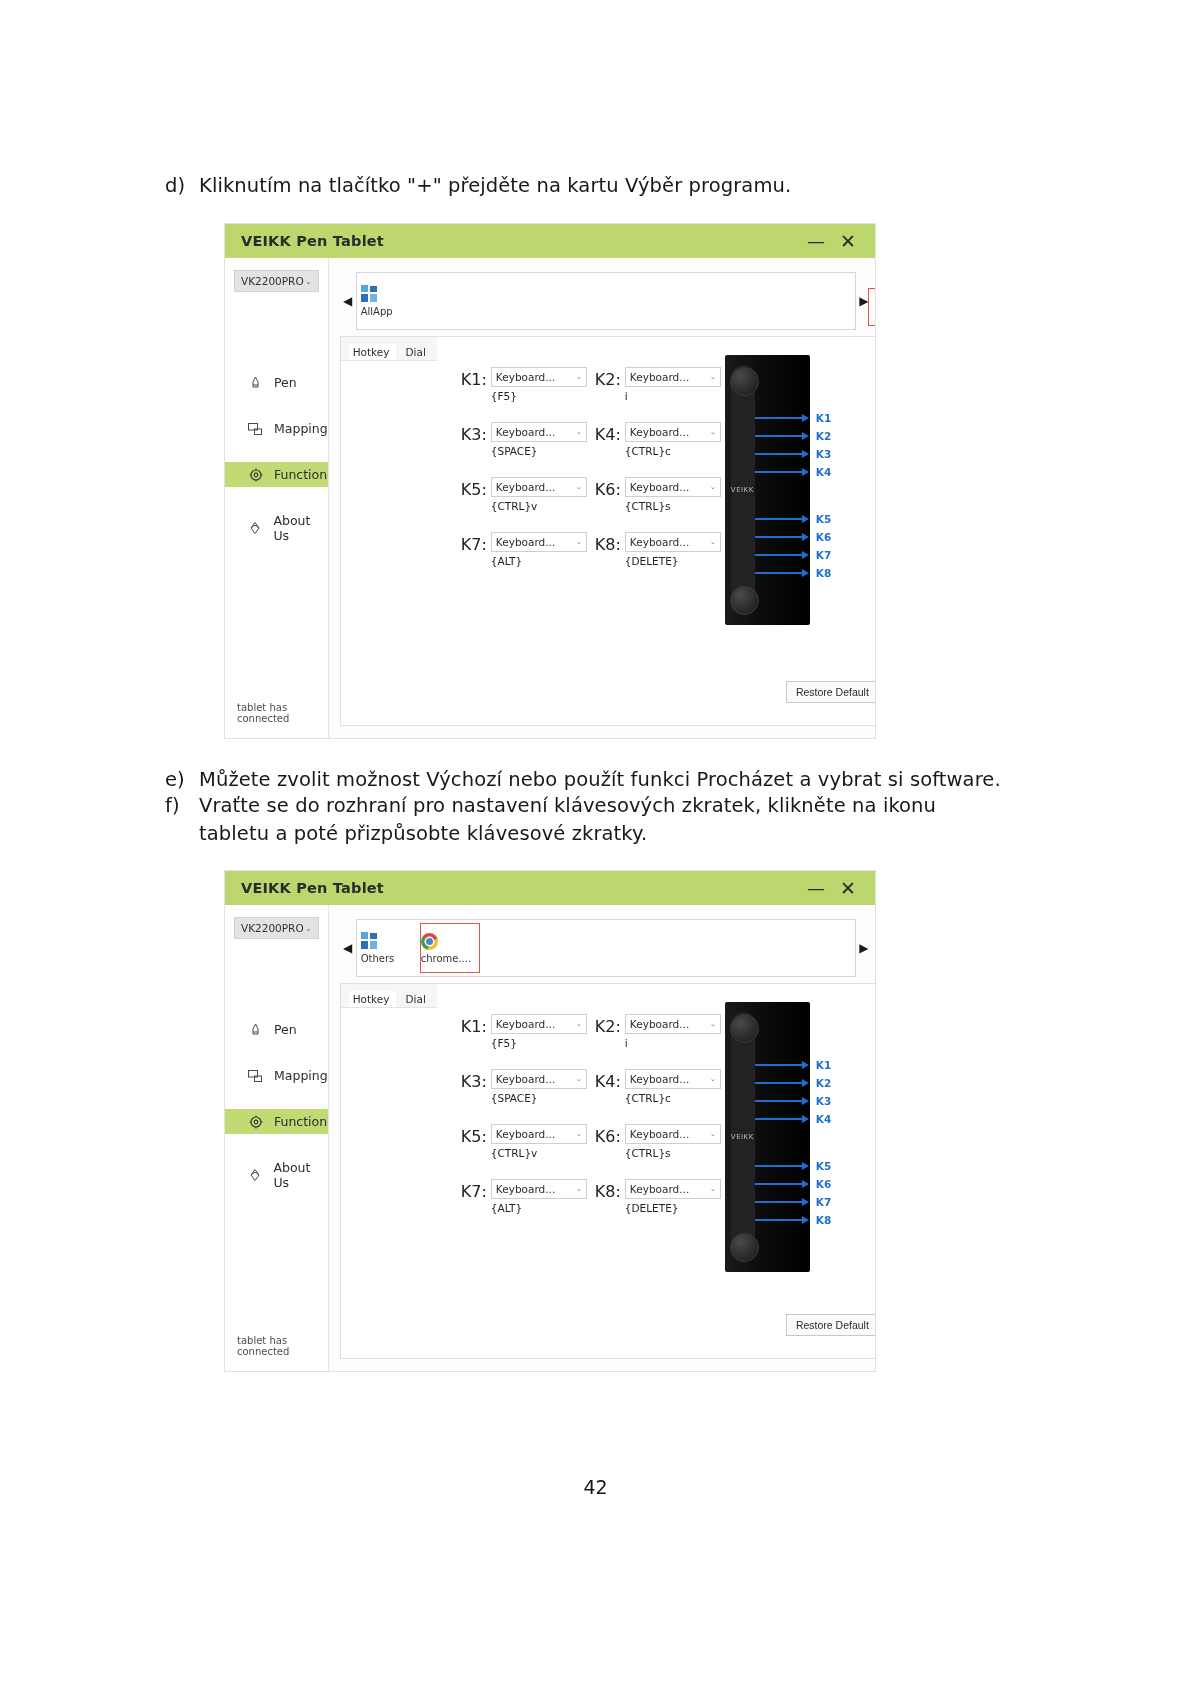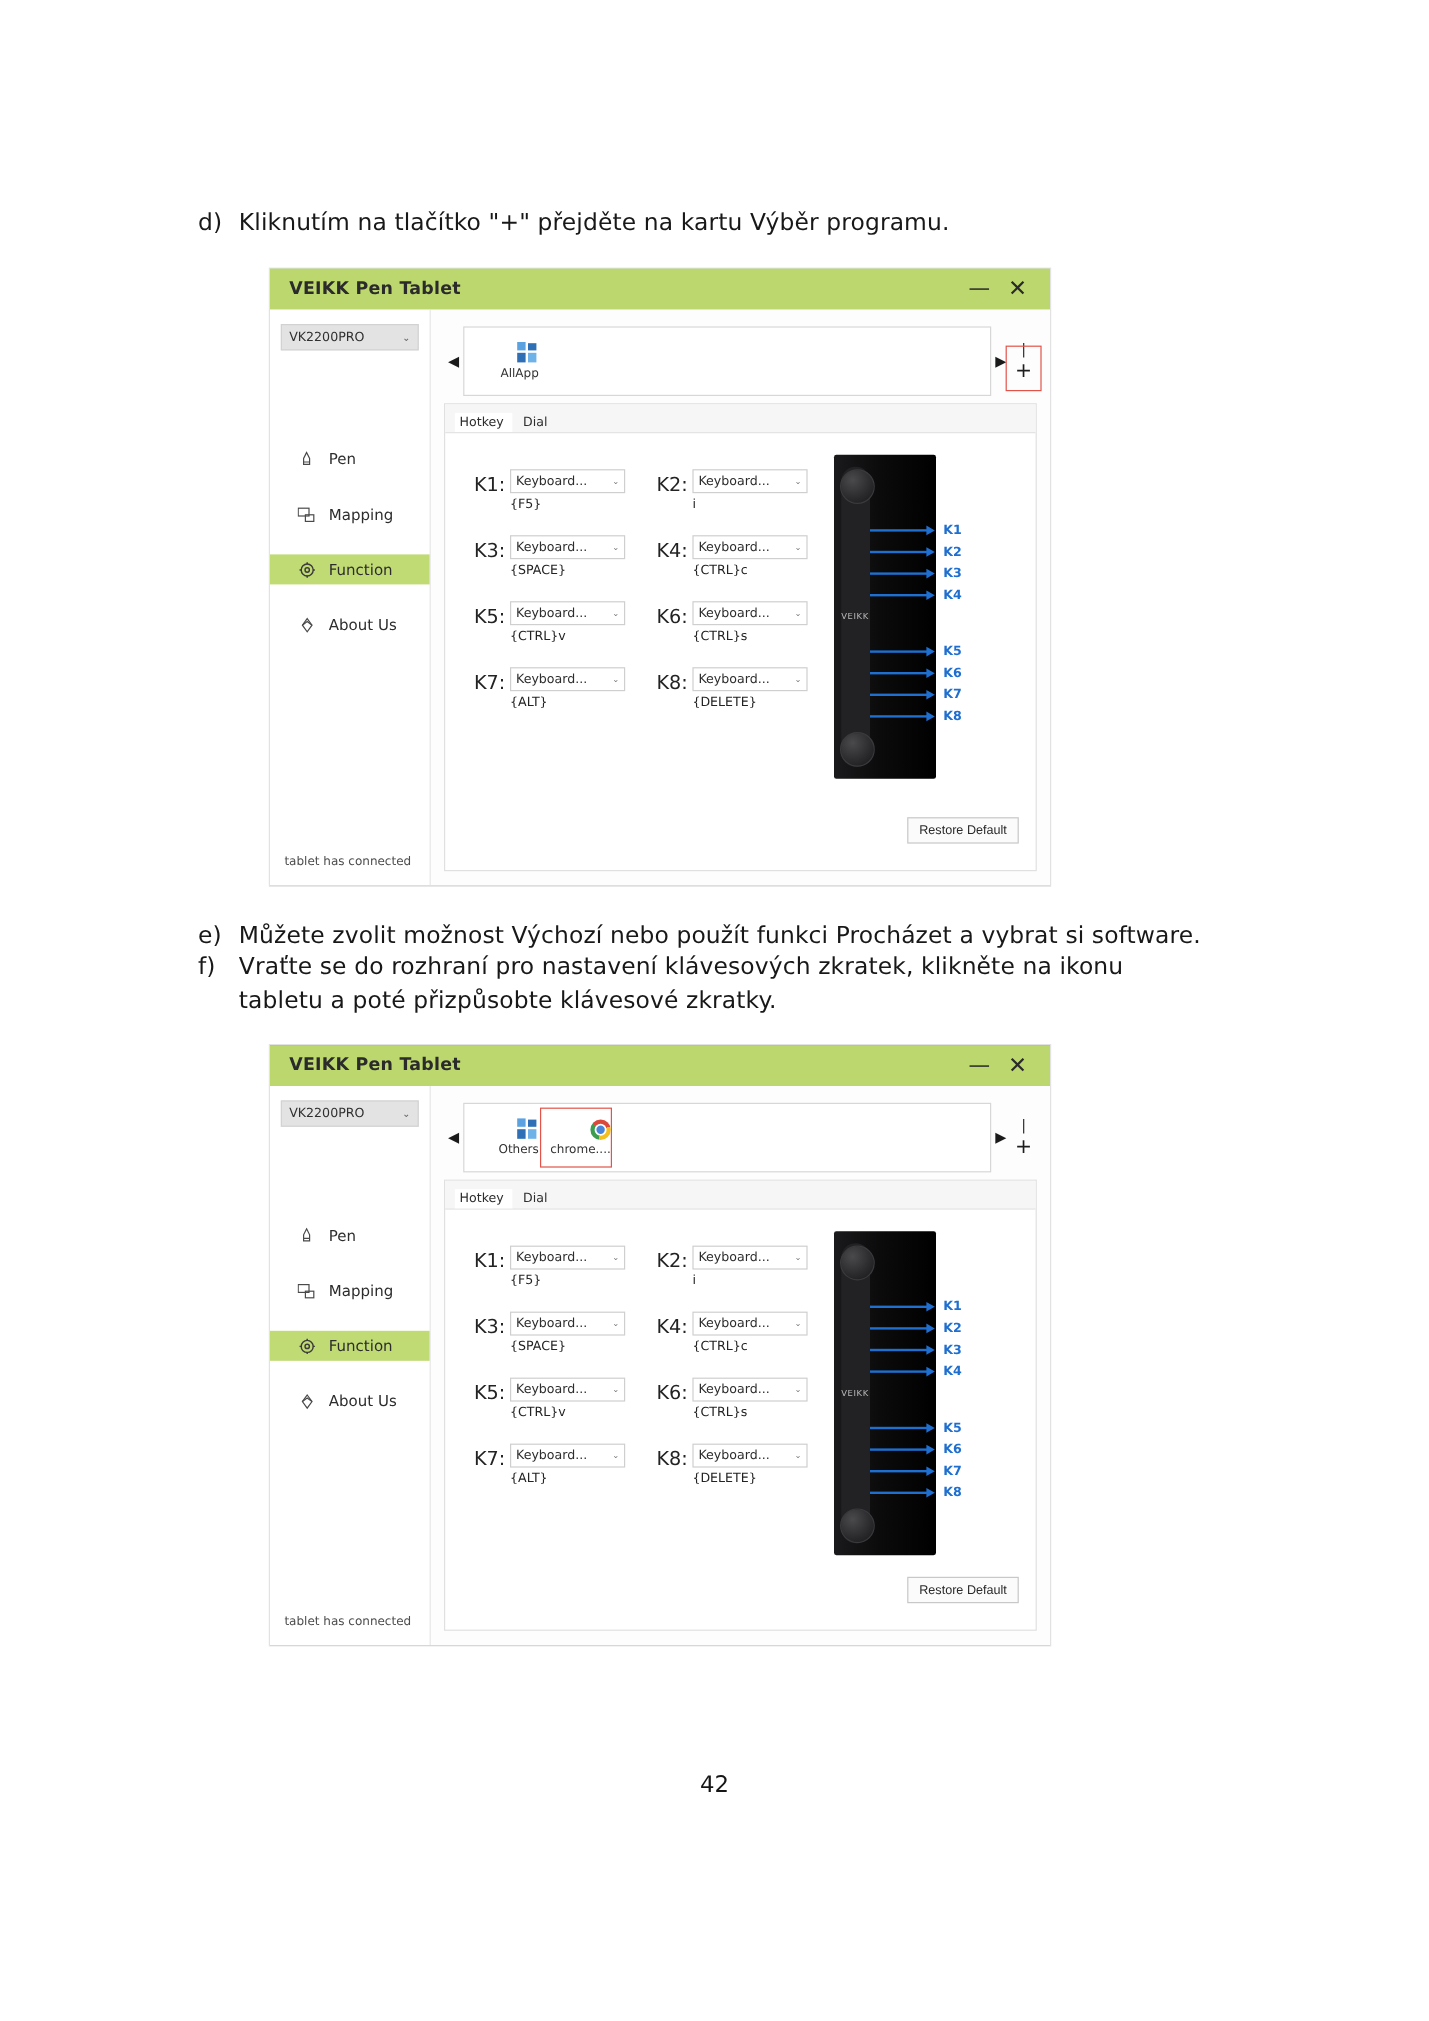--- a/index.html
+++ b/index.html
@@ -150,21 +150,20 @@
     align-items: center;
     justify-content: center;
     color: #4a4a4a;
   }
   .status-text {
     position: absolute;
     bottom: 14px;
     left: 12px;
     font-size: 10px;
     color: #4d4d4d;
-    text-align: right;
   }
 
   
   .main {
     flex: 1;
     padding: 10px 11px 12px 11px;
     display: flex;
     flex-direction: column;
     background: #fdfdfd;
   }
@@ -190,21 +189,21 @@
     display: flex;
     align-items: center;
     padding: 2px 4px;
     gap: 2px;
   }
   .app-tile {
     width: 58px;
     height: 48px;
     display: flex;
     flex-direction: column;
-    align-items: flex-end;
+    align-items: flex-start;
     justify-content: center;
     gap: 3px;
     font-size: 10px;
     color: #333;
     position: relative;
   }
   .app-tile.highlight {
     outline: 1.6px solid #e2534a;
   }
   .tile-label {
@@ -275,21 +274,21 @@
     border: 1.6px solid #e2534a;
     pointer-events: none;
   }
 
   
   .tab-panel {
     flex: 1;
     border: 1px solid #e0e0e0;
     background: #fff;
     display: flex;
-    flex-direction: column;
+    flex-direction: row;
     position: relative;
   }
   .tabstrip {
     display: flex;
     align-items: flex-end;
     height: 20px;
     padding: 3px 4px 0 8px;
     gap: 5px;
     background: #f6f6f6;
     border-bottom: 1px solid #e4e4e4;

